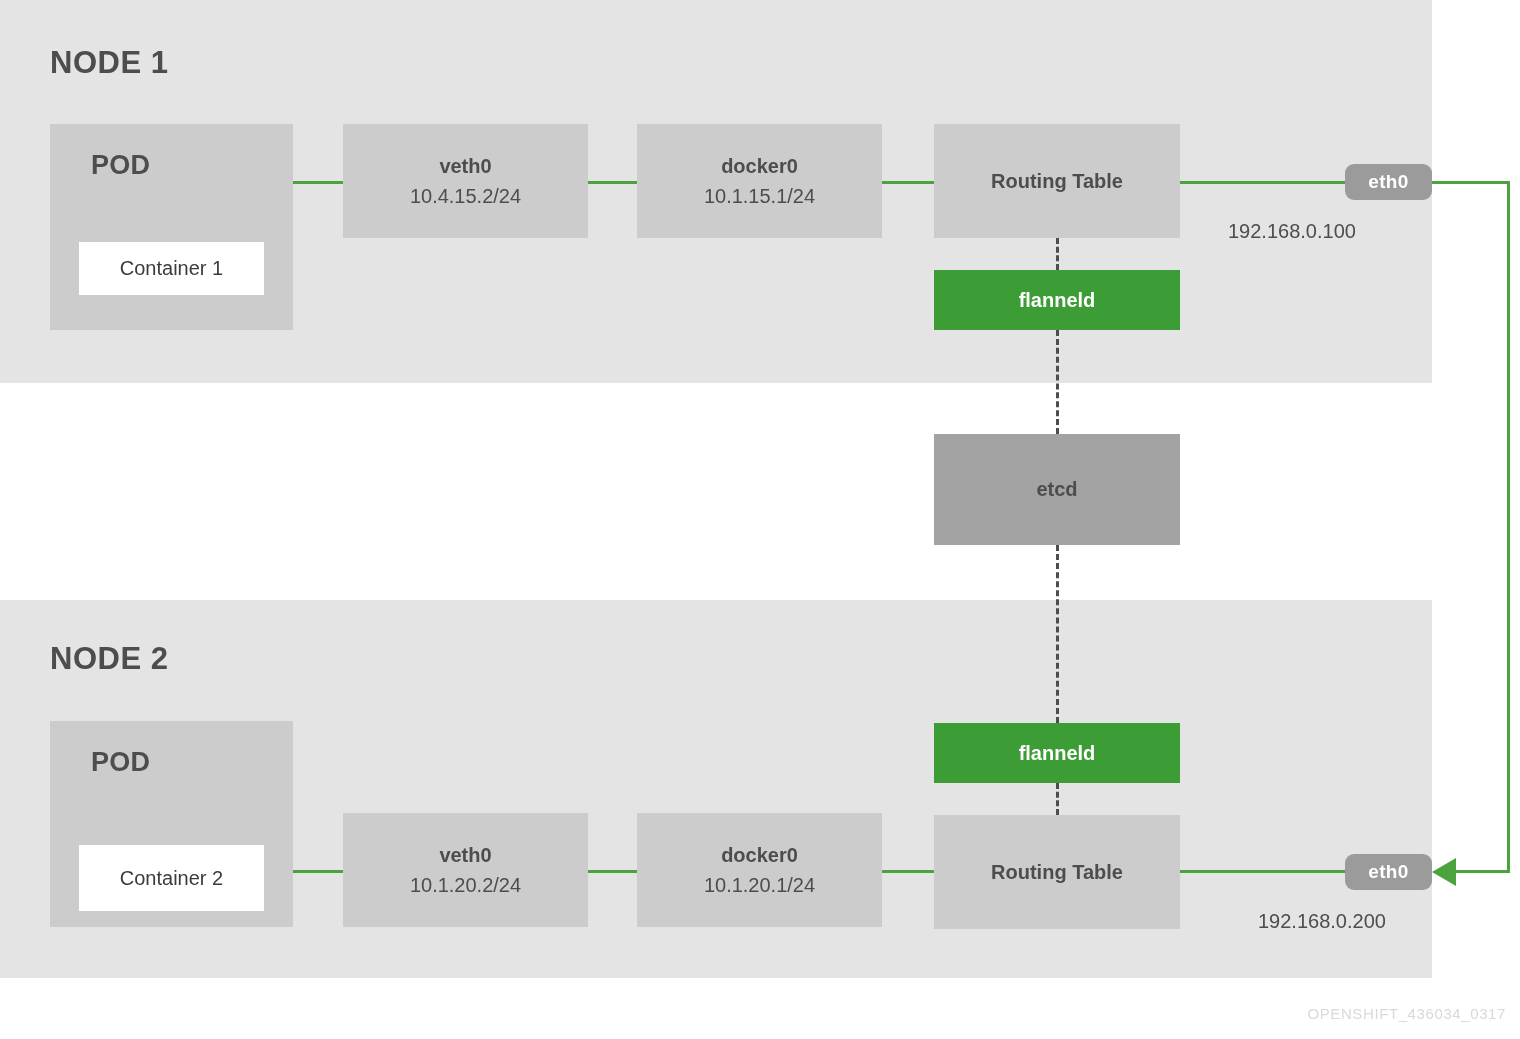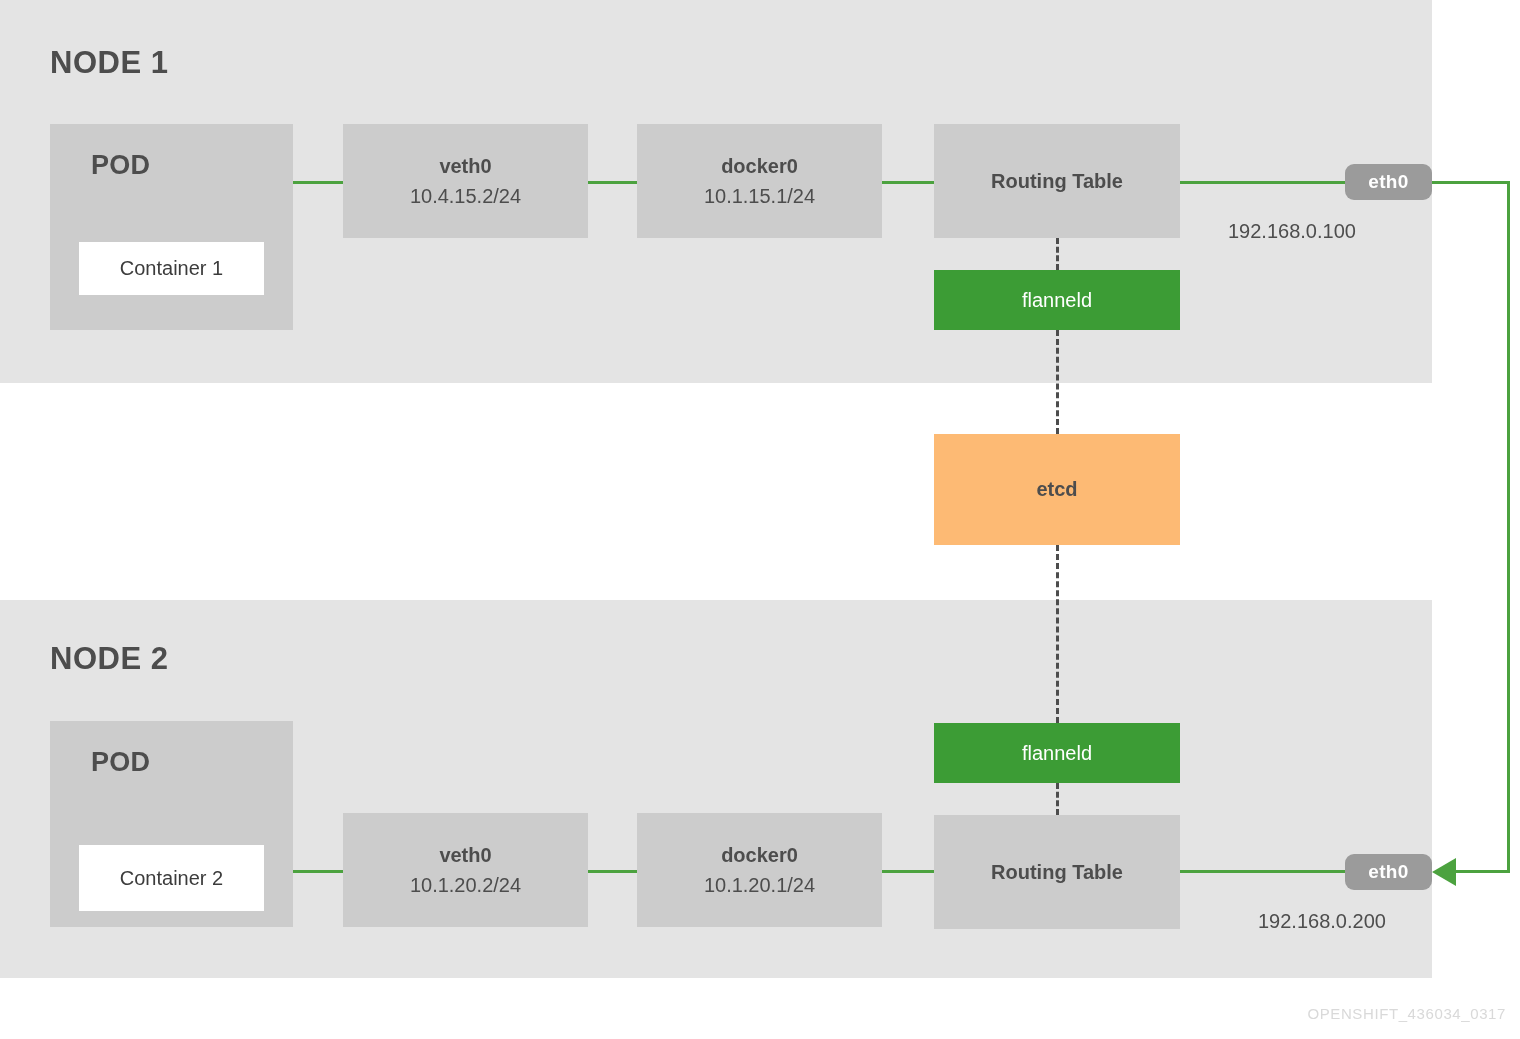--- a/index.html
+++ b/index.html
@@ -29,24 +29,24 @@
   .pod{position:absolute;background:#cccccc;}
   .pod .pod-label{position:absolute;left:41px;top:26px;font-size:27px;
                   font-weight:bold;color:#4d4d4d;letter-spacing:.3px;}
   .container-box{position:absolute;background:#ffffff;display:flex;
                  align-items:center;justify-content:center;
                  font-size:20px;color:#3c3c3c;}
 
   
   .flanneld{position:absolute;background:#3c9c35;display:flex;
             align-items:center;justify-content:center;
-            font-size:20px;font-weight:normal;color:#ffffff;z-index:4;}
+            font-size:20px;font-weight:bold;color:#ffffff;z-index:4;}
 
   
-  .etcd{position:absolute;background:#fdba74;display:flex;
+  .etcd{position:absolute;background:#a3a3a3;display:flex;
         align-items:center;justify-content:center;
         font-size:20px;font-weight:bold;color:#4d4d4d;z-index:4;}
 
   
   .hline{position:absolute;height:3px;background:#4ca23f;z-index:2;}
   .vline{position:absolute;width:3px;background:#4ca23f;z-index:2;}
   .dash-v{position:absolute;width:0;border-left:3px dashed #4d4d4d;z-index:1;}
 
   
   .eth-pill{position:absolute;background:#9b9b9b;border-radius:9px;

